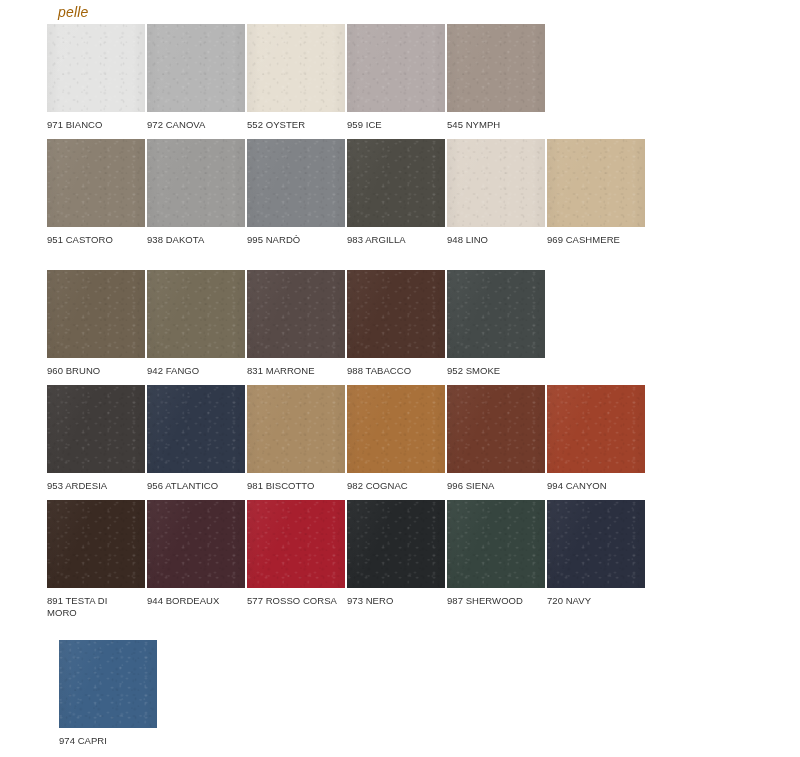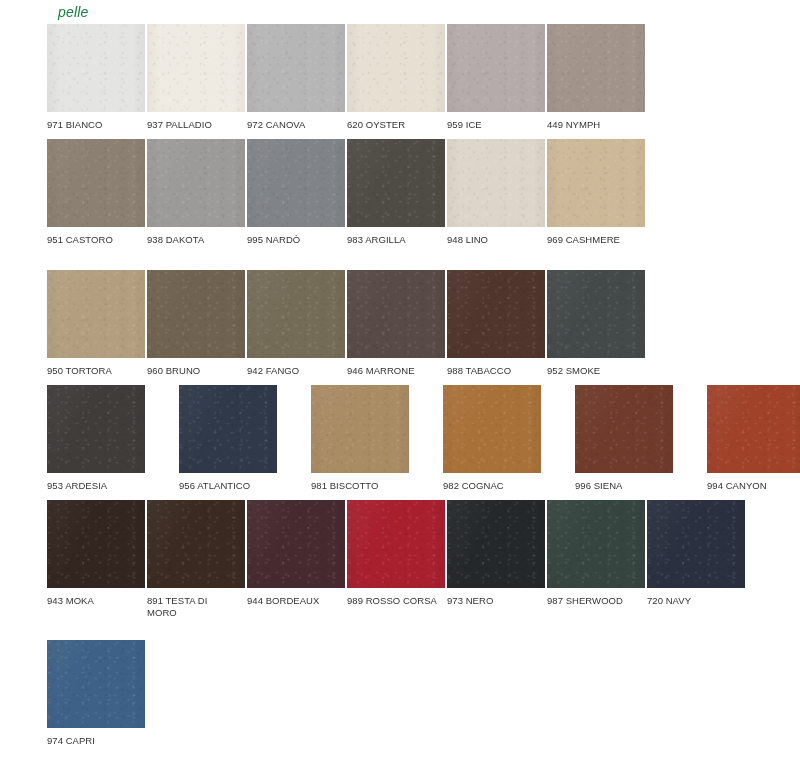--- a/index.html
+++ b/index.html
@@ -21,21 +21,21 @@
     height: 757px;
     box-sizing: border-box;
   }
 
   .catalog-title {
     position: absolute;
     left: 58px;
     top: 4px;
     font-size: 14px;
     font-style: italic;
-    color: #15803d;
+    color: #a16207;
     letter-spacing: 0.2px;
     line-height: 16px;
     white-space: nowrap;
     text-align: right;
   }
 
   .swatch-grid {
     position: absolute;
     left: 47px;
     top: 24px;
@@ -117,38 +117,34 @@
 
   <div class="catalog-title">pelle</div>
 
   <div class="swatch-grid">
       <div class="swatch-row" style="margin-bottom: 8px;">
         <div class="swatch-cell">
           <div class="swatch-chip" style="background-color: rgb(228, 228, 227);"></div>
           <div class="swatch-label">971 BIANCO</div>
         </div>
         <div class="swatch-cell">
-          <div class="swatch-chip" style="background-color: rgb(239, 234, 226);"></div>
-          <div class="swatch-label">937 PALLADIO</div>
-        </div>
-        <div class="swatch-cell">
           <div class="swatch-chip" style="background-color: rgb(182, 182, 182);"></div>
           <div class="swatch-label">972 CANOVA</div>
         </div>
         <div class="swatch-cell">
           <div class="swatch-chip" style="background-color: rgb(230, 223, 210);"></div>
-          <div class="swatch-label">620 OYSTER</div>
+          <div class="swatch-label">552 OYSTER</div>
         </div>
         <div class="swatch-cell">
           <div class="swatch-chip" style="background-color: rgb(180, 171, 170);"></div>
           <div class="swatch-label">959 ICE</div>
         </div>
         <div class="swatch-cell">
           <div class="swatch-chip" style="background-color: rgb(162, 148, 138);"></div>
-          <div class="swatch-label">449 NYMPH</div>
+          <div class="swatch-label">545 NYMPH</div>
         </div>
       </div>
       <div class="swatch-row" style="margin-bottom: 24px;">
         <div class="swatch-cell">
           <div class="swatch-chip" style="background-color: rgb(139, 128, 113);"></div>
           <div class="swatch-label">951 CASTORO</div>
         </div>
         <div class="swatch-cell">
           <div class="swatch-chip" style="background-color: rgb(156, 155, 153);"></div>
           <div class="swatch-label">938 DAKOTA</div>
@@ -165,45 +161,41 @@
           <div class="swatch-chip" style="background-color: rgb(222, 213, 202);"></div>
           <div class="swatch-label">948 LINO</div>
         </div>
         <div class="swatch-cell">
           <div class="swatch-chip" style="background-color: rgb(205, 184, 151);"></div>
           <div class="swatch-label">969 CASHMERE</div>
         </div>
       </div>
       <div class="swatch-row" style="margin-bottom: 8px;">
         <div class="swatch-cell">
-          <div class="swatch-chip" style="background-color: rgb(179, 159, 127);"></div>
-          <div class="swatch-label">950 TORTORA</div>
-        </div>
-        <div class="swatch-cell">
           <div class="swatch-chip" style="background-color: rgb(111, 98, 80);"></div>
           <div class="swatch-label">960 BRUNO</div>
         </div>
         <div class="swatch-cell">
           <div class="swatch-chip" style="background-color: rgb(117, 108, 88);"></div>
           <div class="swatch-label">942 FANGO</div>
         </div>
         <div class="swatch-cell">
           <div class="swatch-chip" style="background-color: rgb(87, 74, 71);"></div>
-          <div class="swatch-label">946 MARRONE</div>
+          <div class="swatch-label">831 MARRONE</div>
         </div>
         <div class="swatch-cell">
           <div class="swatch-chip" style="background-color: rgb(80, 53, 44);"></div>
           <div class="swatch-label">988 TABACCO</div>
         </div>
         <div class="swatch-cell">
           <div class="swatch-chip" style="background-color: rgb(68, 74, 73);"></div>
           <div class="swatch-label">952 SMOKE</div>
         </div>
       </div>
-      <div class="swatch-row" style="margin-bottom: 8px; gap: 32px;">
+      <div class="swatch-row" style="margin-bottom: 8px;">
         <div class="swatch-cell">
           <div class="swatch-chip" style="background-color: rgb(64, 60, 58);"></div>
           <div class="swatch-label">953 ARDESIA</div>
         </div>
         <div class="swatch-cell">
           <div class="swatch-chip" style="background-color: rgb(48, 57, 74);"></div>
           <div class="swatch-label">956 ATLANTICO</div>
         </div>
         <div class="swatch-cell">
           <div class="swatch-chip" style="background-color: rgb(169, 139, 100);"></div>
@@ -217,49 +209,45 @@
           <div class="swatch-chip" style="background-color: rgb(112, 59, 43);"></div>
           <div class="swatch-label">996 SIENA</div>
         </div>
         <div class="swatch-cell">
           <div class="swatch-chip" style="background-color: rgb(160, 66, 42);"></div>
           <div class="swatch-label">994 CANYON</div>
         </div>
       </div>
       <div class="swatch-row" style="margin-bottom: 21px;">
         <div class="swatch-cell">
-          <div class="swatch-chip" style="background-color: rgb(51, 37, 31);"></div>
-          <div class="swatch-label">943 MOKA</div>
-        </div>
-        <div class="swatch-cell">
           <div class="swatch-chip" style="background-color: rgb(58, 42, 34);"></div>
           <div class="swatch-label">891 TESTA DI MORO</div>
         </div>
         <div class="swatch-cell">
           <div class="swatch-chip" style="background-color: rgb(71, 42, 48);"></div>
           <div class="swatch-label">944 BORDEAUX</div>
         </div>
         <div class="swatch-cell">
           <div class="swatch-chip" style="background-color: rgb(168, 31, 46);"></div>
-          <div class="swatch-label">989 ROSSO CORSA</div>
+          <div class="swatch-label">577 ROSSO CORSA</div>
         </div>
         <div class="swatch-cell">
           <div class="swatch-chip" style="background-color: rgb(37, 40, 42);"></div>
           <div class="swatch-label">973 NERO</div>
         </div>
         <div class="swatch-cell">
           <div class="swatch-chip" style="background-color: rgb(54, 69, 63);"></div>
           <div class="swatch-label">987 SHERWOOD</div>
         </div>
         <div class="swatch-cell">
           <div class="swatch-chip" style="background-color: rgb(43, 48, 64);"></div>
           <div class="swatch-label">720 NAVY</div>
         </div>
       </div>
-      <div class="swatch-row" style="margin-bottom: 8px;">
+      <div class="swatch-row" style="margin-bottom: 8px; margin-left: 12px;">
         <div class="swatch-cell">
           <div class="swatch-chip" style="background-color: rgb(61, 97, 135);"></div>
           <div class="swatch-label">974 CAPRI</div>
         </div>
       </div>
     </div>
 
 </div>
 
 </body></html>

